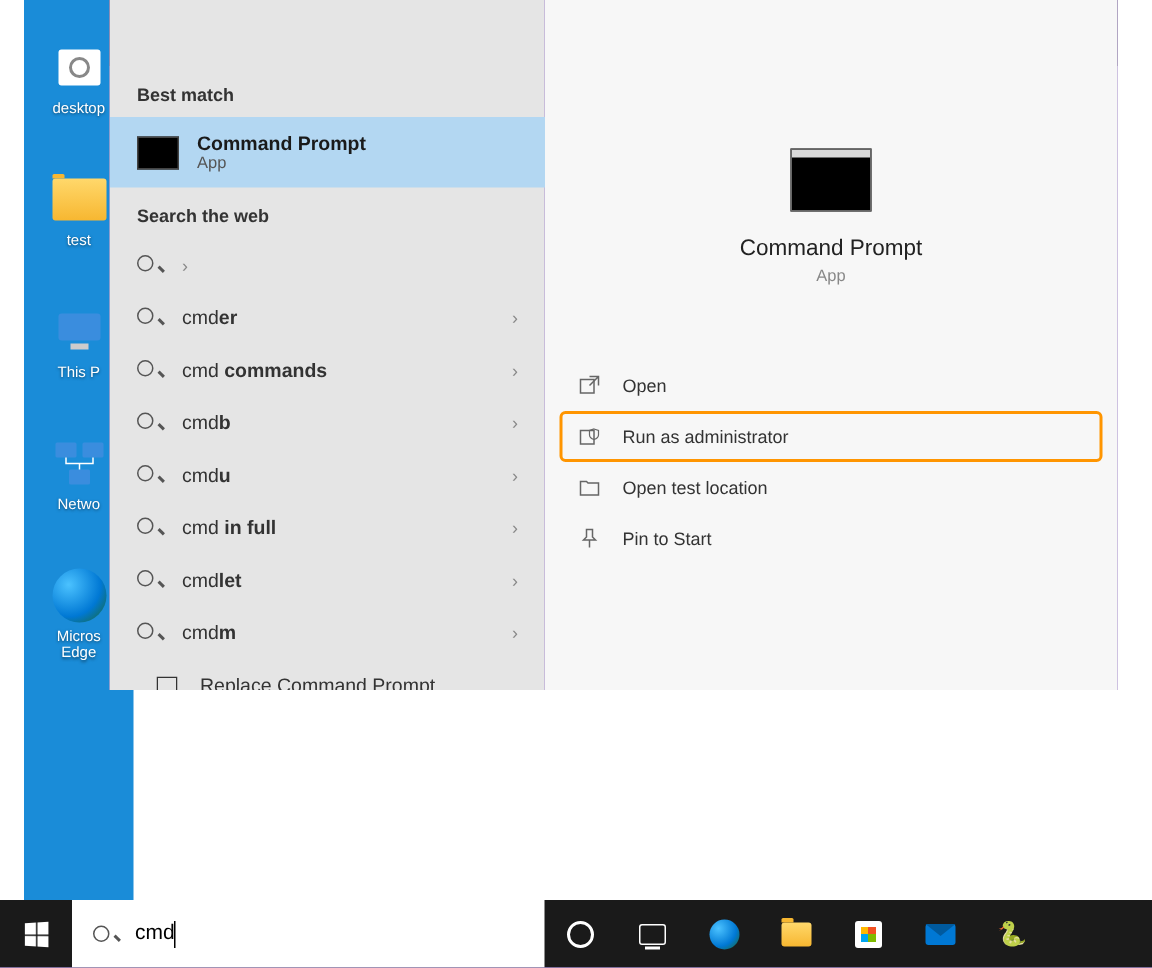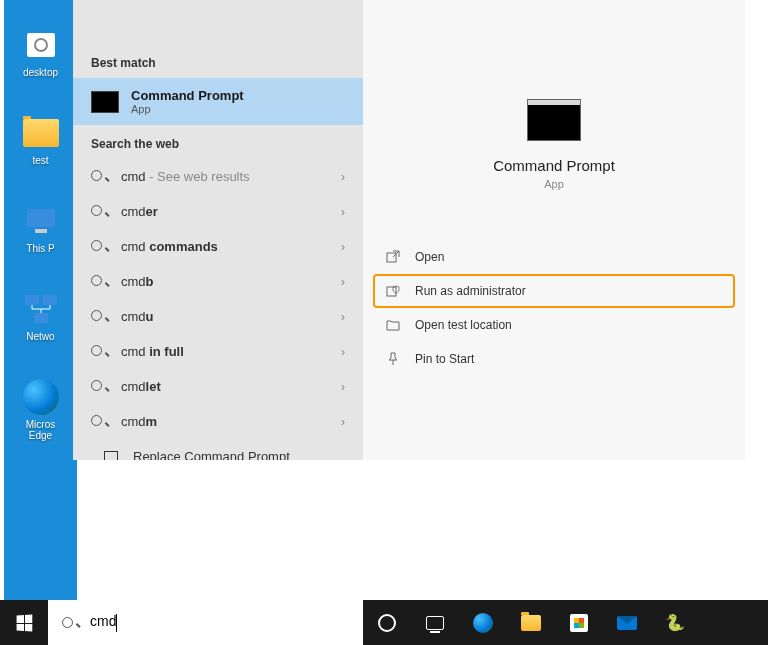--- a/index.html
+++ b/index.html
@@ -1,18 +1,18 @@
 <!DOCTYPE html>
 <html><head>
   <meta charset="utf-8">
   <style>
     * { box-sizing: border-box; margin: 0; padding: 0; font-family: 'Segoe UI', sans-serif; }
     body { width: 768px; height: 645px; background: #fff; overflow: hidden; position: relative; }
 
-    .desktop { position: absolute; left: 4px; top: 0; width: 73px; height: 600px; background: #1a8cd8; display: flex; flex-direction: column; align-items: center; padding-top: 25px; gap: 35px; }
+    .desktop { position: absolute; left: 16px; top: 0; width: 73px; height: 600px; background: #1a8cd8; display: flex; flex-direction: column; align-items: center; padding-top: 25px; gap: 35px; }
     .desktop-icon { display: flex; flex-direction: column; align-items: center; gap: 2px; cursor: pointer; }
     .desktop-icon .icon-box { width: 40px; height: 40px; display: flex; align-items: center; justify-content: center; }
     .desktop-icon .label { color: #fff; font-size: 10px; text-align: center; text-shadow: 0 1px 2px rgba(0,0,0,.5); }
 
     .search-panel { position: absolute; left: 73px; top: 0; width: 672px; height: 460px; background: #4c1d95; display: flex; }
     .left-pane { width: 290px; height: 100%; background: #e5e5e5; display: flex; flex-direction: column; }
     .right-pane { flex: 1; background: #f7f7f7; display: flex; flex-direction: column; }
 
     .tabs-bar { height: 44px; background: #121212; display: flex; align-items: center; padding: 0 18px; gap: 22px; font-size: 13px; color: #ccc; width: 672px; position: absolute; left: 73px; top: 0; }
     .tabs-bar .tab { cursor: pointer; padding: 12px 0; }
@@ -153,21 +153,20 @@
           <div class="sub">App</div>
         </div>
       </div>
 
       <div class="section-header">Search the web</div>
       <div id="web-results">
           <div class="result-row">
             <div class="row-icon">
               <span class="search-glyph" style="color:#555"></span>
             </div>
-            <div class="row-text">cmd<span class="bold"></span><span class="muted"> - See web results</span></div>
             <div class="chevron">›</div>
           </div>
           <div class="result-row">
             <div class="row-icon">
               <span class="search-glyph" style="color:#555"></span>
             </div>
             <div class="row-text">cmd<span class="bold">er</span><span class="muted"></span></div>
             <div class="chevron">›</div>
           </div>
           <div class="result-row">

